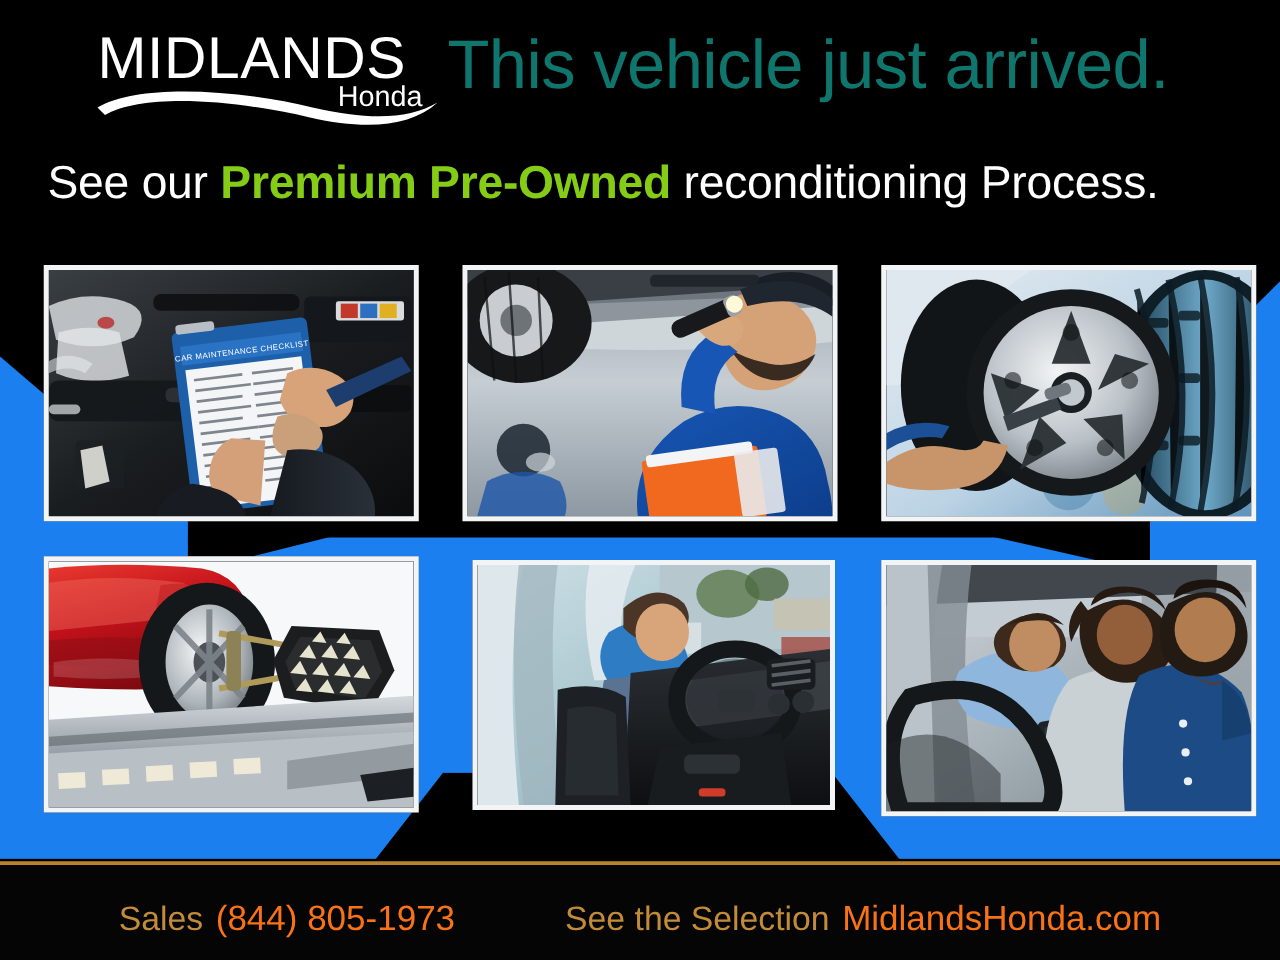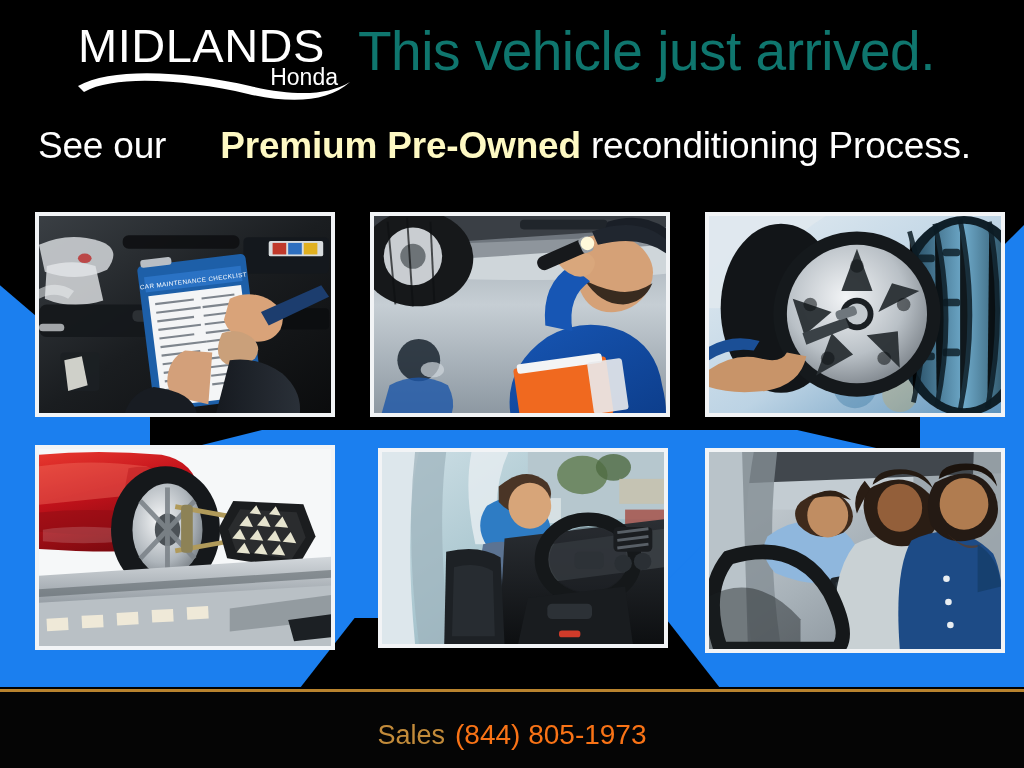--- a/index.html
+++ b/index.html
@@ -122,23 +122,22 @@
     position: absolute;
     left: 38px; top: 126px;
     font-size: 37px;
     font-weight: 400;
     color: #FFFFFF;
     white-space: nowrap;
     letter-spacing: -0.2px;
     line-height: 1.1;
   }
   #subhead .accent {
-    color: #fef9c3;
+    color: #84cc16;
     font-weight: 700;
-    margin-left: 44px;
   }
 
   
   .photo {
     position: absolute;
     background: #222;
     border: 4px solid #F2F4F6;
     box-sizing: border-box;
     overflow: hidden;
   }
@@ -608,15 +607,19 @@
       <path d="M20 110 q70 -22 104 36 q22 44 8 59 l-120 0 q-20 -60 8 -95 Z" fill="none" stroke="#15181a" stroke-width="15"></path>
       <path d="M0 150 q50 -26 94 24 l0 31 l-96 0 Z" fill="#1a1e21" opacity="0.45"></path>
     </svg>
   </div>
 
   <div id="footer-content">
     <div class="footer-group">
       <span class="footer-label">Sales</span>
       <span class="footer-value">(844) 805-1973</span>
     </div>
+    <div class="footer-group">
+      <span class="footer-label">See the Selection</span>
+      <span class="footer-value">MidlandsHonda.com</span>
+    </div>
   </div>
 
 </div>
 
 </body></html>

